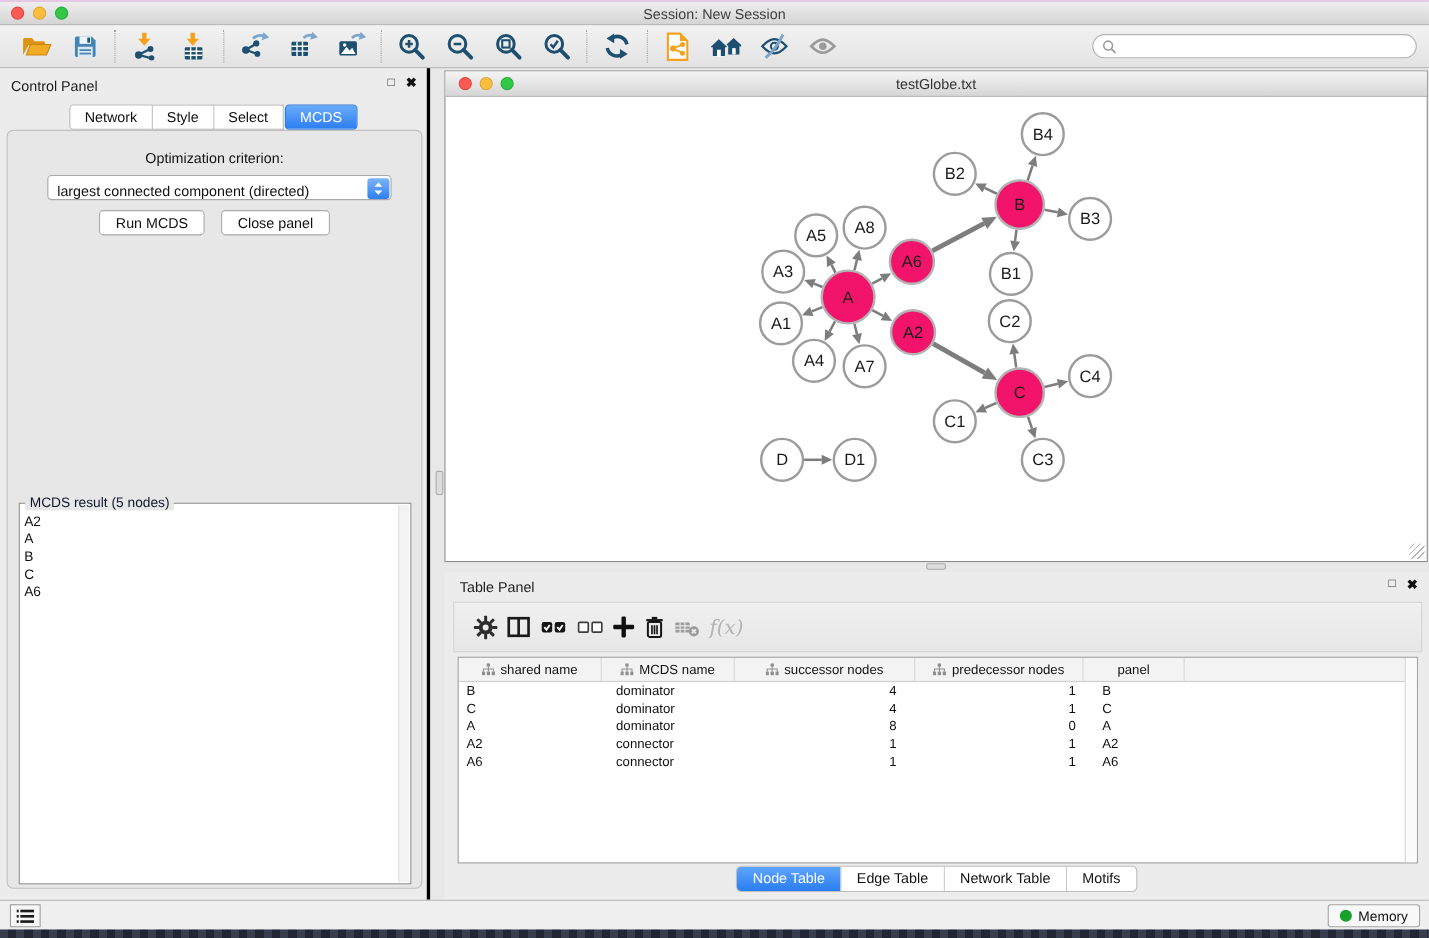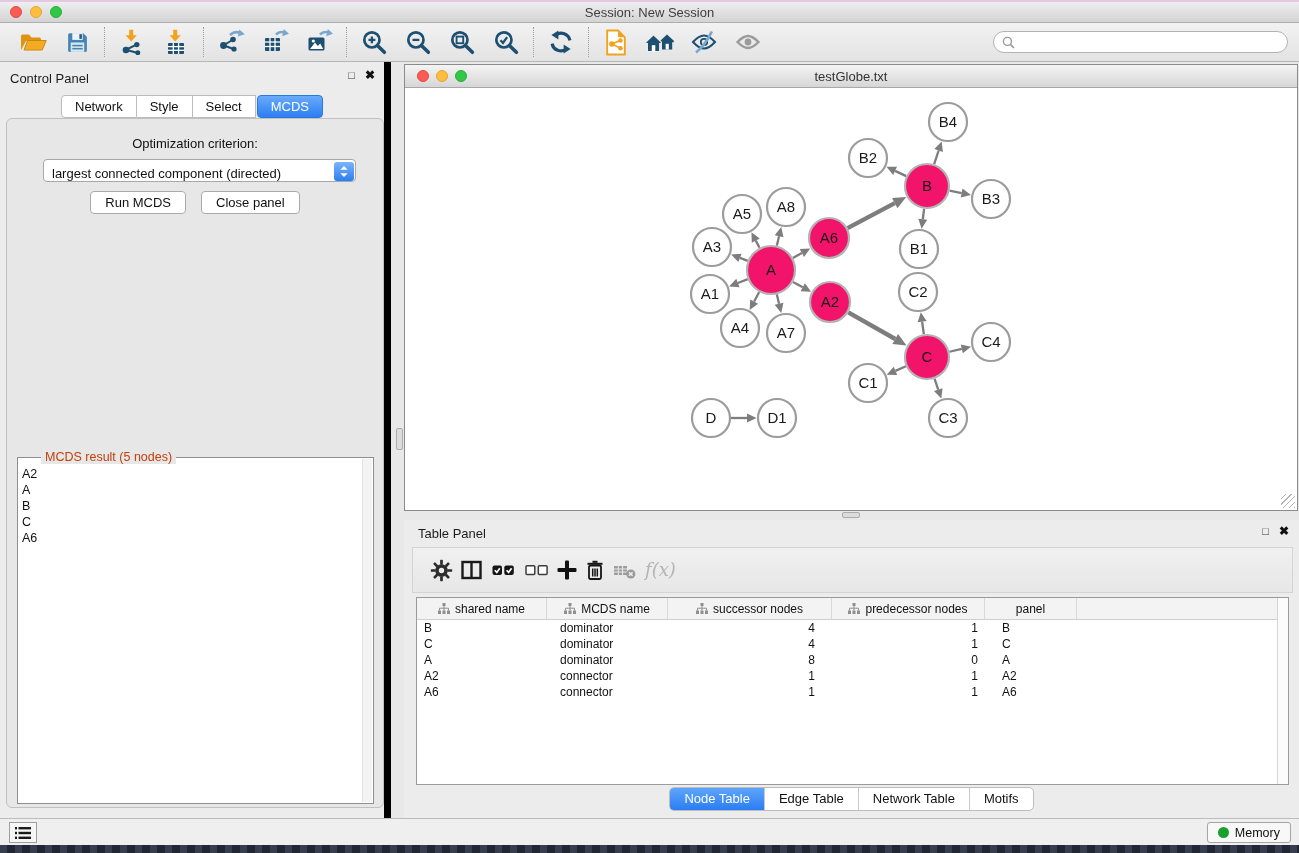--- a/index.html
+++ b/index.html
@@ -13,38 +13,38 @@
   .light.green{background:#33c748;border:1px solid #2aad3c}
   .title-text{font-size:13px;color:#3e3e3e}
   .toolbar{position:absolute;left:0;top:23px;width:100%;height:39px;background:linear-gradient(#f2f2f2,#e3e3e3);border-bottom:1px solid #b6b6b6;display:flex;align-items:center;padding:0 6px;box-sizing:border-box}
   .tb-group{display:flex;align-items:center;gap:12px;padding:0 11px}
   .tb-sep{width:0;height:30px;border-left:1px dotted #9f9f9f}
   .tb-btn{width:32px;height:32px;display:flex;align-items:center;justify-content:center;cursor:default}
   .icon-wrap{display:flex;align-items:center;justify-content:center}
   .search-wrap{margin-left:auto;width:295px;height:22px;border:1px solid #b3b3b3;border-radius:12px;background:#fff;display:flex;align-items:center;padding-left:8px;box-sizing:border-box;margin-right:5px;gap:5px}
   .search-input{border:none;outline:none;flex:1;font-size:13px;height:18px;background:transparent;font-family:"Liberation Sans",sans-serif}
   
-  .control-panel{position:absolute;left:0;top:62px;width:391px;height:756px;background:#ececec;border-right:7px solid #000000;box-sizing:border-box}
+  .control-panel{position:absolute;left:0;top:62px;width:391px;height:756px;background:#ececec;border-right:3px solid #000000;box-sizing:border-box}
   .panel-head-title{position:absolute;top:9px;left:10px;font-size:13px;color:#1c1c1c}
   .panel-icons{position:absolute;top:6px;right:9px;display:flex;gap:10px;color:#222;align-items:center}
   .float-glyph{font-size:11px;color:#333}
   .close-glyph{font-size:12px;font-weight:bold;color:#111}
   .ctabs{position:absolute;top:33px;left:50%;transform:translateX(-50%);display:flex;align-items:flex-start}
   .ctab{height:21px;line-height:21px;padding:0 13px;font-size:13px;background:#fff;border:1px solid #bcbcbc;border-left:none;color:#111;white-space:nowrap}
   .ctab:first-child{border-left:1px solid #bcbcbc;border-radius:4px 0 0 4px}
   .ctab.active{background:linear-gradient(#6aabfa,#2c7ef2);color:#fff;border:1px solid #2b77e0;border-radius:4px;margin-left:1px}
   .cp-content{position:absolute;left:6px;top:56px;width:378px;height:690px;background:#e7e7e7;border:1px solid #c0c0c0;border-radius:6px;box-sizing:border-box}
   .opt-label{position:absolute;top:17px;width:100%;text-align:center;font-size:13px;color:#111}
   .dropdown{position:absolute;top:40px;left:36px;width:313px;height:23px;background:#fff;border:1px solid #a8a8a8;border-radius:4px;box-sizing:border-box;display:flex;align-items:flex-end}
   .dd-text{font-size:13px;padding-left:8px;color:#111;flex:1;white-space:nowrap}
   .dd-stepper{width:20px;height:19px;margin-right:1px;border-radius:3px;background:linear-gradient(#7cb4fb,#2e7ef0);display:flex;align-items:center;justify-content:center}
   .btn-row{position:absolute;top:72px;width:100%;display:flex;justify-content:center;gap:15px}
   .cp-btn{height:23px;padding:0 14px;background:#fff;border:1px solid #ababab;border-radius:4px;font-size:13px;line-height:21px;color:#111}
   .result-box{position:absolute;left:10px;right:9px;top:338px;height:345px;background:#fff;border:1px solid #8f8f8f}
-  .result-legend{position:absolute;top:-8px;left:23px;background:#e7e7e7;padding:0 4px;font-size:12.5px;color:#c2410c;white-space:nowrap}
+  .result-legend{position:absolute;top:-8px;left:5px;background:#e7e7e7;padding:0 4px;font-size:12.5px;color:#0f172a;white-space:nowrap}
   .result-list{position:absolute;left:4px;top:8px;right:14px;bottom:3px;font-size:12.5px;line-height:16px;color:#111;overflow:hidden}
   .result-scroll{position:absolute;top:1px;right:1px;width:9px;bottom:1px;background:#f3f3f3;border-left:1px solid #e2e2e2}
   
   .splitter-v{position:absolute;left:396px;top:428px;width:7px;height:22px;background:#dcdcdc;border:1px solid #ababab;border-radius:2px;box-sizing:border-box}
   .splitter-h{position:absolute;left:842px;top:512px;width:18px;height:6px;background:#dcdcdc;border:1px solid #ababab;border-radius:2px;box-sizing:border-box}
   
   .network-window{position:absolute;left:404px;top:64px;width:894px;height:447px;background:#fff;border:1px solid #8b8b8b;box-sizing:border-box}
   .nw-titlebar{position:absolute;left:0;top:0;right:0;height:22px;background:linear-gradient(#f4f4f4,#d6d6d6);border-bottom:1px solid #a8a8a8;display:flex;align-items:center;justify-content:center}
   .nw-traffic{position:absolute;left:12px;top:5px;display:flex;gap:7px}
   .nw-title{font-size:13px;color:#333}

